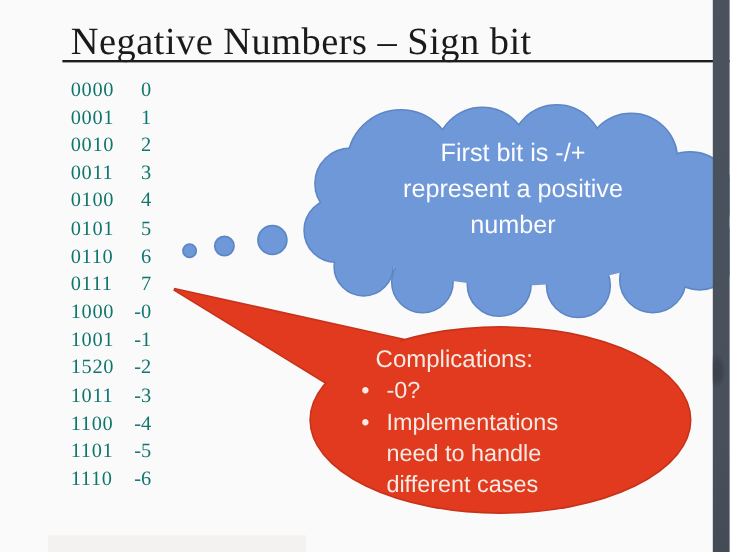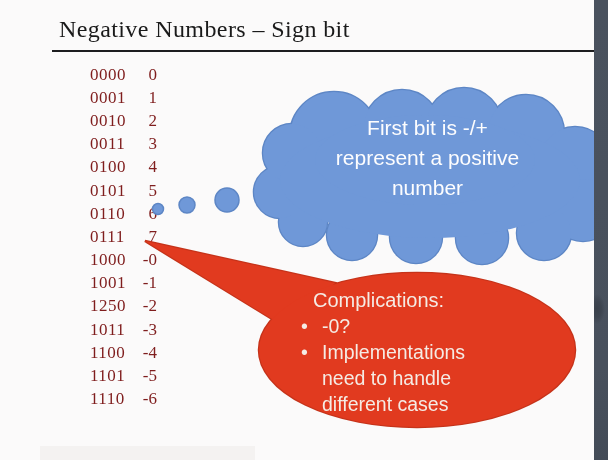--- a/index.html
+++ b/index.html
@@ -7,33 +7,33 @@
     width:608px;height:460px;overflow:hidden;position:relative;
     background:#fbfafa;
     font-family:"Liberation Serif", serif;
   }
   .slide{position:absolute;inset:0;}
 
   
   .title{
     position:absolute;left:59px;top:16px;width:520px;
     font-family:"Liberation Serif", serif;
-    font-size:24px;letter-spacing:0.4px;color:#1a1a1a;
+    font-size:32px;letter-spacing:0.4px;color:#1a1a1a;
     white-space:nowrap;
   }
   .title-rule{
     position:absolute;left:52px;top:50px;width:556px;height:2px;
     background:#1d1d1f;
   }
 
   
   .numtable{
     position:absolute;left:59px;top:63px;
     font-family:"Liberation Serif", serif;
-    font-size:17px;color:#7f1d1d;margin-left:31px;
+    font-size:17px;color:#0f766e;
   }
   .trow{height:23.2px;display:flex;align-items:center;}
   .bin{display:inline-block;width:46px;letter-spacing:0.5px;}
   .dec{display:inline-block;width:21px;text-align:right;}
 
   
   .faint-band{
     position:absolute;left:40px;top:446px;width:215px;height:14px;
     background:#f4f2f1;
   }
@@ -123,21 +123,21 @@
       </div>
     <div class="trow">
         <span class="bin">1000</span>
         <span class="dec">-0</span>
       </div>
     <div class="trow">
         <span class="bin">1001</span>
         <span class="dec">-1</span>
       </div>
     <div class="trow">
-        <span class="bin">1250</span>
+        <span class="bin">1520</span>
         <span class="dec">-2</span>
       </div>
     <div class="trow">
         <span class="bin">1011</span>
         <span class="dec">-3</span>
       </div>
     <div class="trow">
         <span class="bin">1100</span>
         <span class="dec">-4</span>
       </div>

